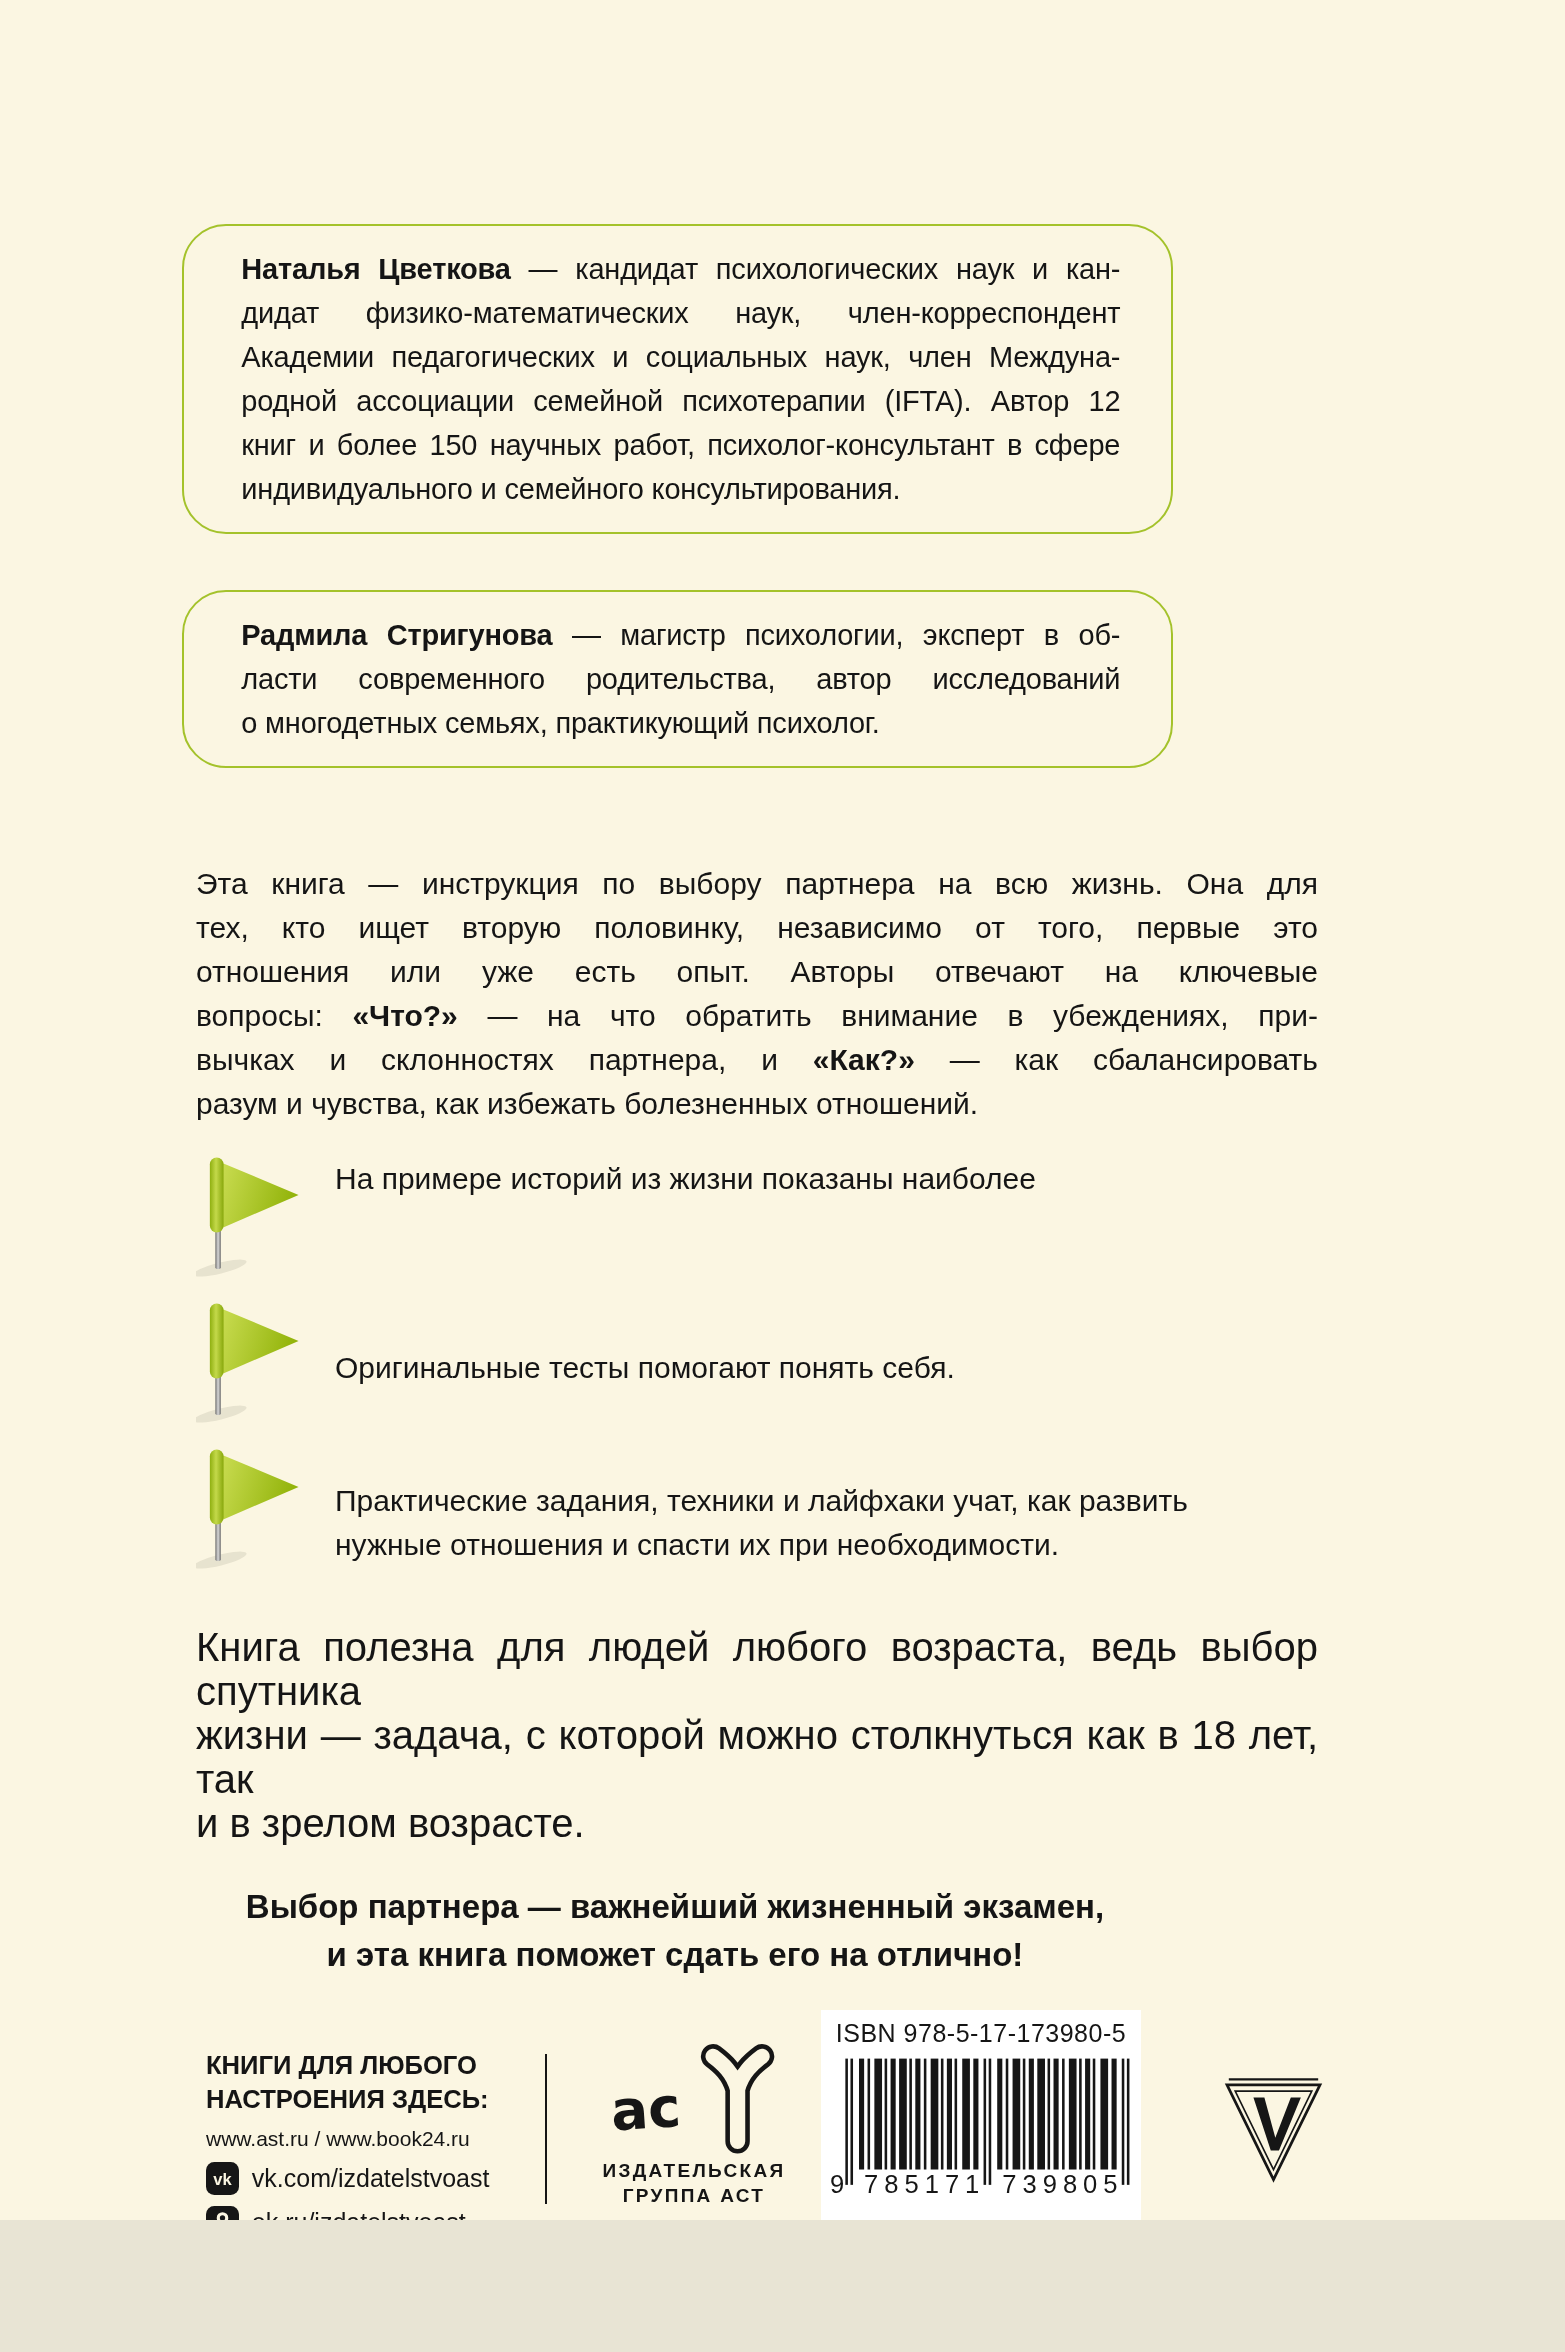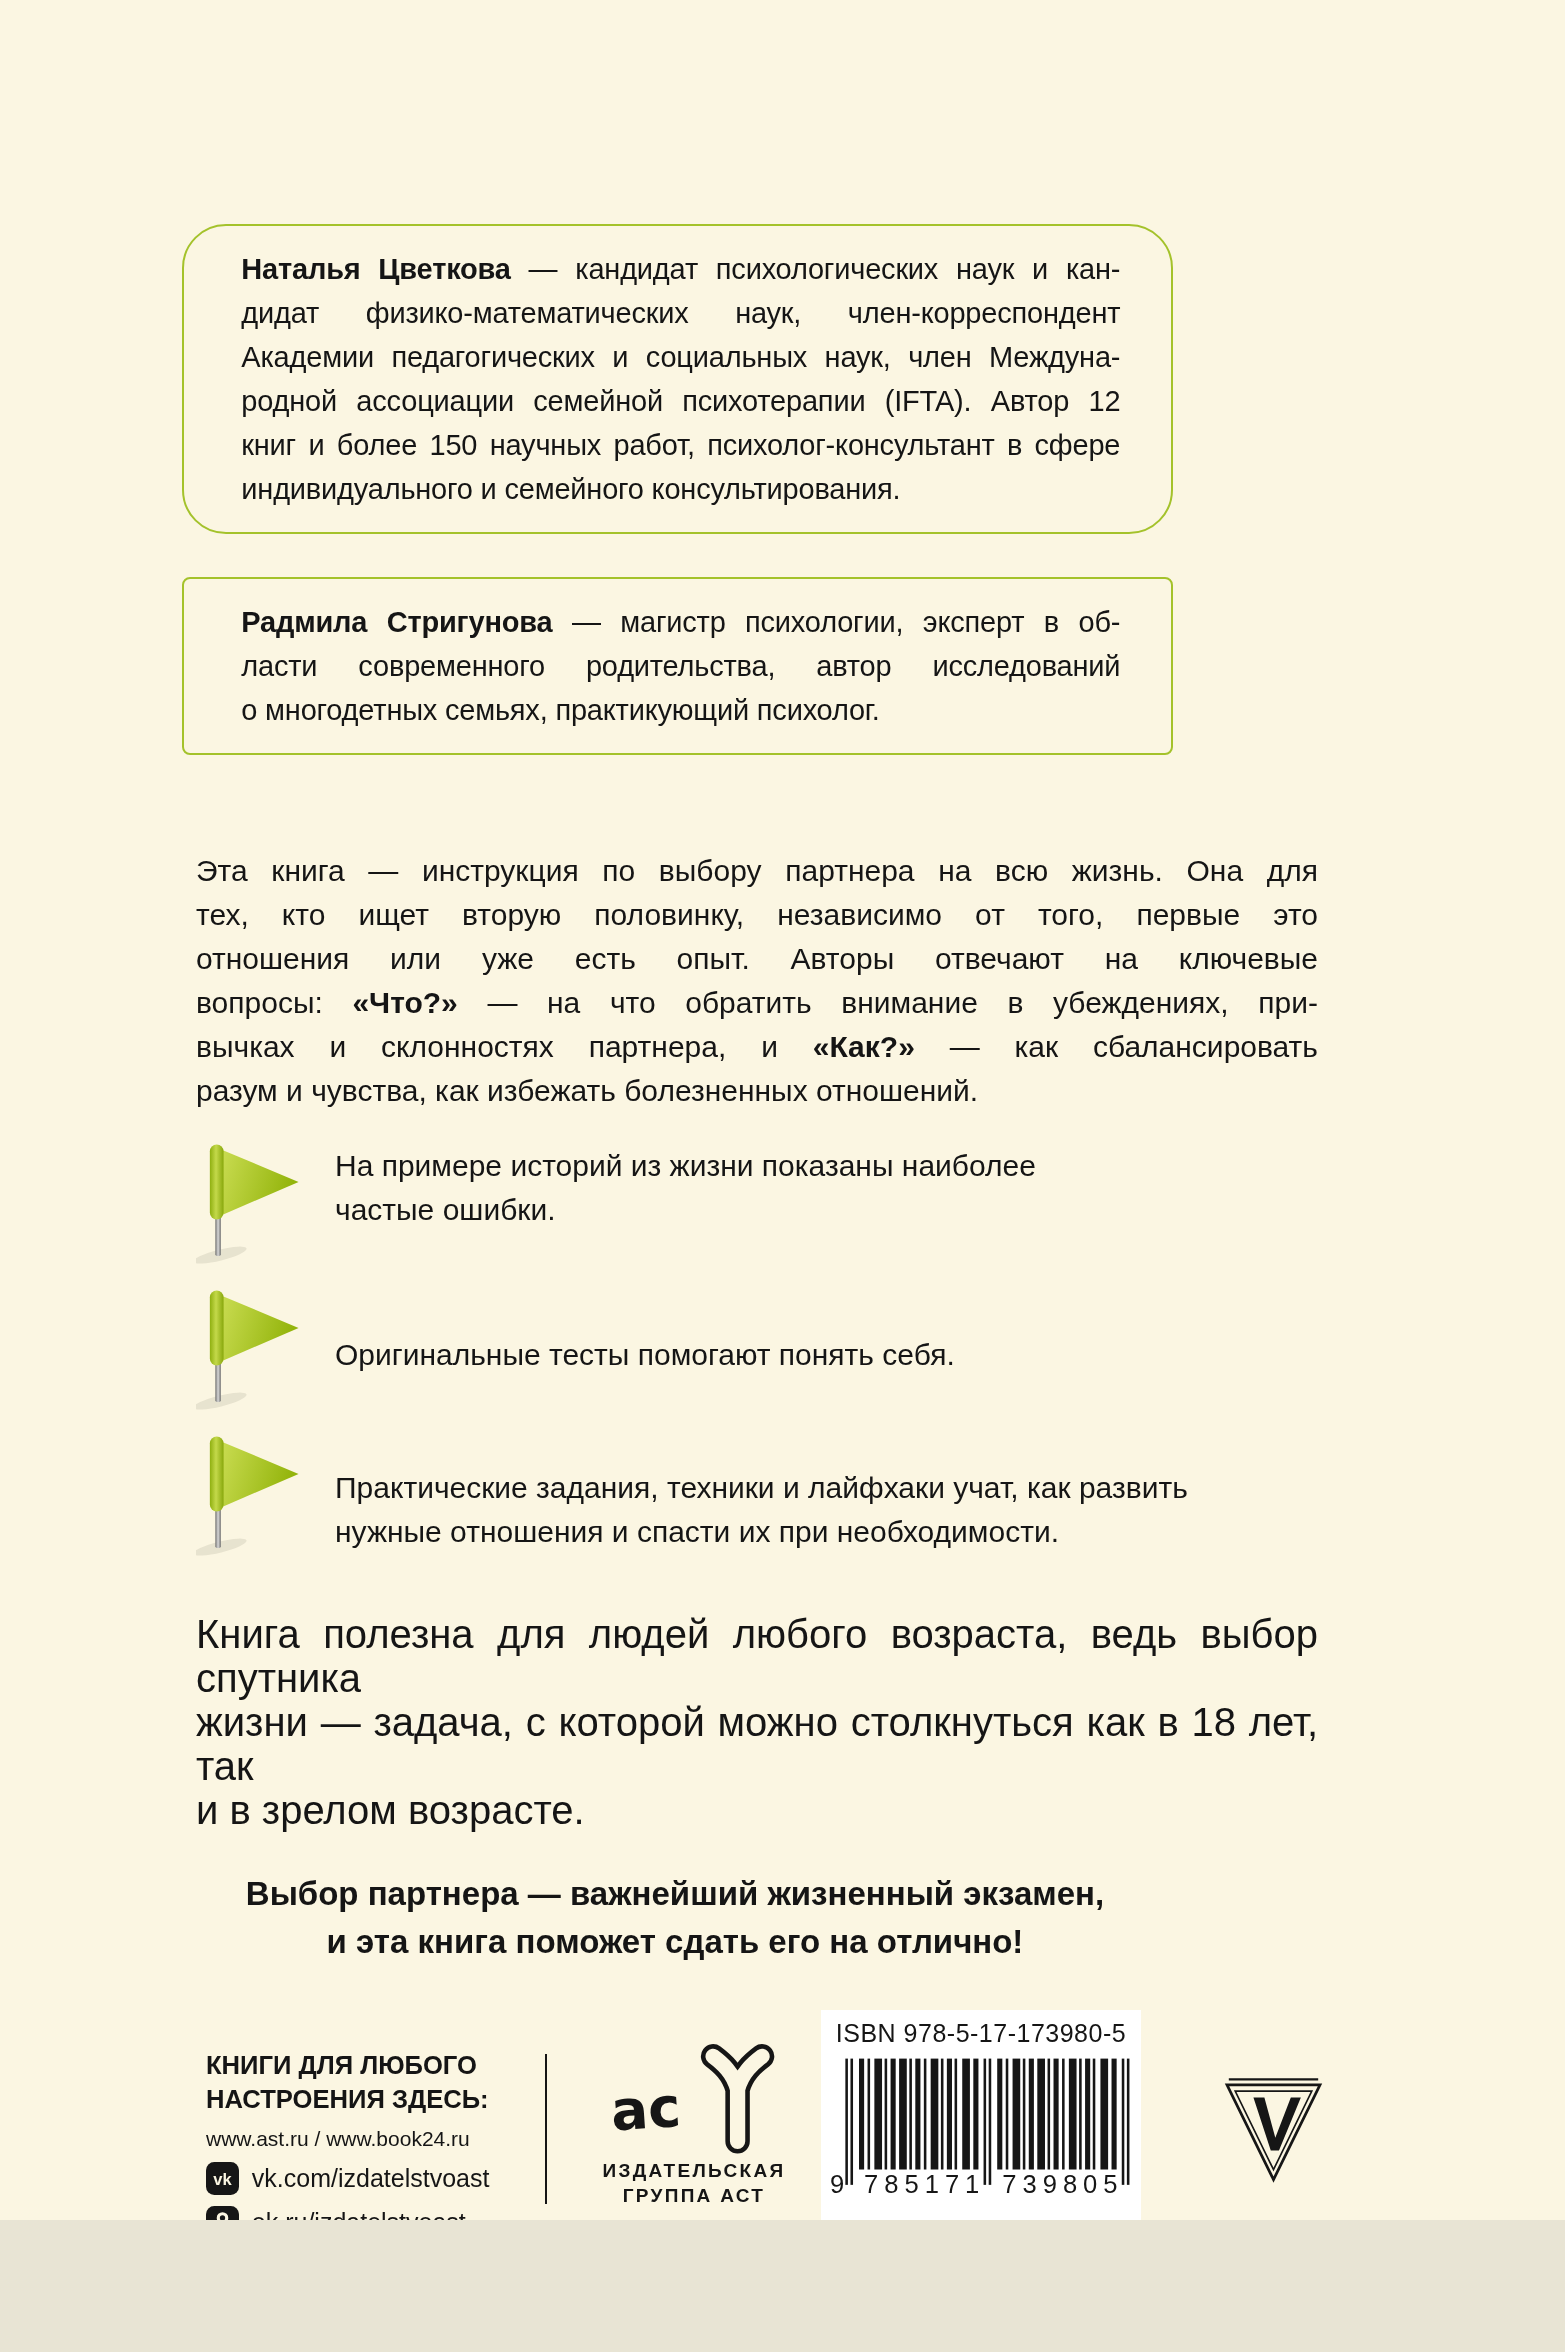--- a/index.html
+++ b/index.html
@@ -9,21 +9,21 @@
   }
   .content{position:absolute;left:196px;top:224px;width:1122px;}
 
   
   .bio-box{
     box-sizing:border-box;width:991px;margin-left:-13.7px;
     border:2.7px solid #A4C22B;border-radius:44px;
     padding:21px 51px 21px 57px;
     font-size:29px;line-height:44px;letter-spacing:-0.2px;
   }
-  .bio-box.second{margin-top:43px;border-radius:8px;}
+  .bio-box.second{margin-top:56px;}
 
   .jline{text-align:justify;text-align-last:justify;}
   .jline.last{text-align-last:left;}
 
   .intro{margin-top:94px;font-size:30px;line-height:44px;}
   b,strong{font-weight:bold;}
 
   .features{margin-top:25.6px;}
   .feature{display:flex;}
   .feature + .feature{margin-top:18.3px;}
@@ -111,21 +111,20 @@
                 <stop offset="1" stop-color="#6d6d6d"></stop>
             </linearGradient>
           </defs>
           <ellipse cx="26" cy="127" rx="30" ry="6" fill="rgba(60,60,40,0.10)" transform="rotate(-14 26 127)"></ellipse>
           <rect x="21" y="30" width="6" height="98" rx="2" fill="url(#pg)"></rect>
           <path d="M24 10 L112 47 L24 85 Z" fill="url(#fg)"></path>
           <rect x="15" y="6" width="15" height="82" rx="7.5" fill="url(#rg)"></rect>
         </svg>
         <div class="feature-text">
           <div>На примере историй из жизни показаны наиболее</div>
-          <div>частые ошибки.</div>
         </div>
       </div>
 
       <div class="feature f2">
         <svg class="flag" viewBox="0 0 120 140">
           <ellipse cx="26" cy="127" rx="30" ry="6" fill="rgba(60,60,40,0.10)" transform="rotate(-14 26 127)"></ellipse>
           <rect x="21" y="30" width="6" height="98" rx="2" fill="url(#pg)"></rect>
           <path d="M24 10 L112 47 L24 85 Z" fill="url(#fg)"></path>
           <rect x="15" y="6" width="15" height="82" rx="7.5" fill="url(#rg)"></rect>
         </svg>

